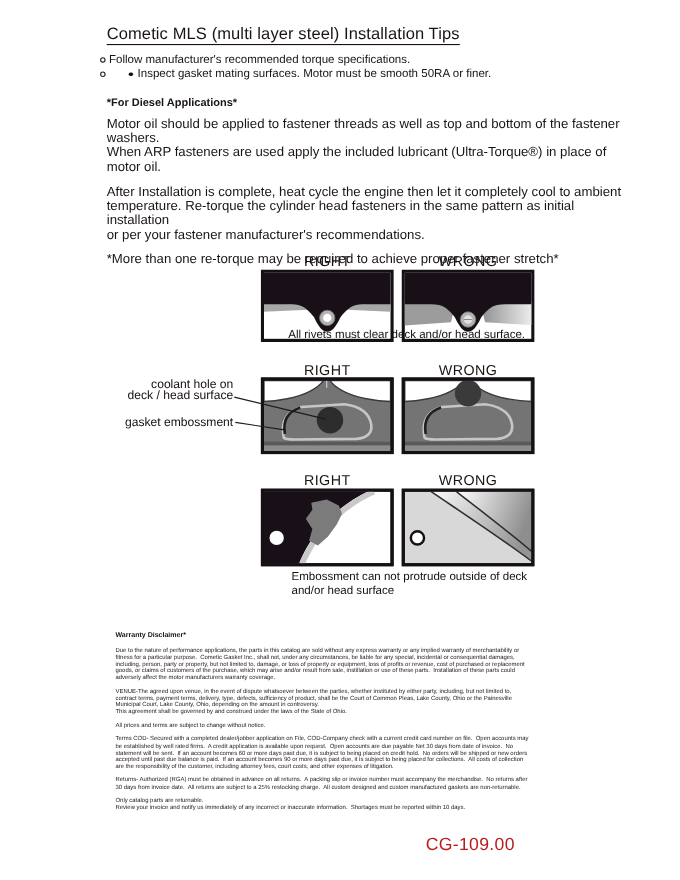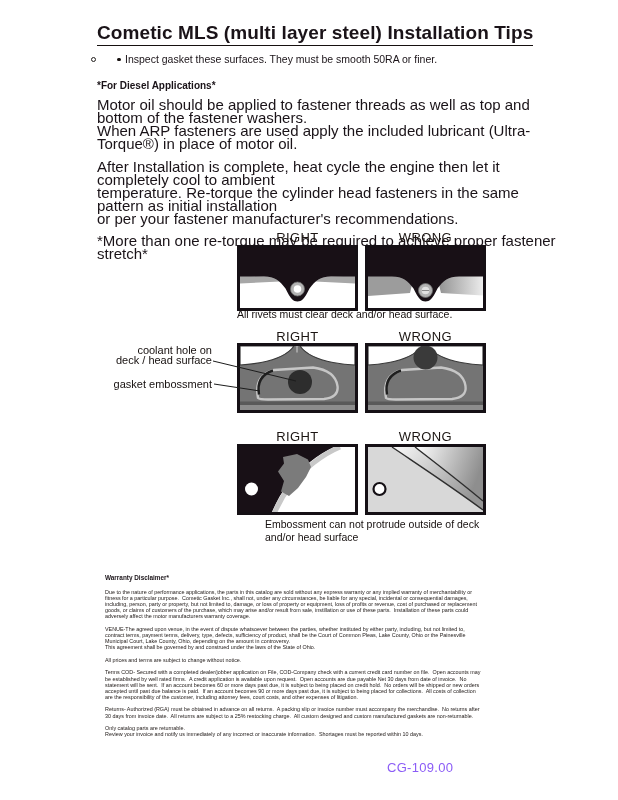--- a/index.html
+++ b/index.html
@@ -4,82 +4,86 @@
 <style>
   html,body { margin:0; padding:0; }
   body {
     width:618px; height:800px; position:relative; overflow:hidden;
     background:#ffffff; color:#1a1318;
     font-family:"Liberation Sans", sans-serif;
   }
   
   #flow { position:absolute; left:90px; top:20px; width:475px; }
   .title {
-    margin:2px 0 7px 7px; font-size:19px; font-weight:bold; letter-spacing:0.1px;
+    margin:2px 0 7px 7px; font-size:15px; font-weight:normal; letter-spacing:0.1px;
     width:fit-content; border-bottom:1.6px solid #16100f; padding-bottom:1px;
   }
   .blist { margin:0; padding:0; list-style:none; font-size:10.5px; line-height:13px; }
   .blist li { position:relative; padding-left:9px; }
   .marker-circle { position:absolute; left:1px; top:4px; width:3.4px; height:3.4px;
     border:1px solid #23201f; border-radius:50%; }
   .sublist { margin:0 0 0 18px; padding:0; list-style:none; }
   .sublist li { position:relative; padding-left:8px; }
   .marker-dot { position:absolute; left:0; top:4.6px; width:3.6px; height:3.6px;
     background:#16100f; border-radius:50%; }
   .diesel-h { font-size:10px; font-weight:bold; margin:14px 0 7px 7px; }
-  .body-p { font-size:15px; line-height:13px; margin:0 0 9.5px 7px; white-space:pre-line; }
+  .body-p { font-size:12px; line-height:13px; margin:0 0 9.5px 7px; white-space:pre-line; }
   .body-p.last { margin-top:0; }
 
   
   .drow { position:absolute; left:0; width:618px; }
   #row1 { top:230px; height:99px; }
   #row2 { top:329px; height:100px; }
   #row3 { top:429px; height:119px; }
   .dlabel { position:absolute; top:0; width:121px; text-align:center;
     font-size:13px; letter-spacing:0.4px; color:#1b1512; }
   .dlabel.r { left:237px; } .dlabel.w { left:365px; }
   .panel { position:absolute; width:121px; display:block; }
   .panel.r { left:237px; } .panel.w { left:365px; }
   #row1 .panel { top:15px; height:66px; }
   #row2 .panel { top:14px; height:70px; }
   #row3 .panel { top:15px; height:71px; }
   .caption { position:absolute; left:237px; font-size:10.5px; line-height:13px;
     white-space:pre-line; color:#16100f; }
-  #row1 .caption { top:78px; }
+  #row1 .caption { top:68px;margin-left:25px; }
   #row2 .caption { top:86px; }
   #row3 .caption { top:89px;margin-left:28px; }
   .ann { position:absolute; width:101px; text-align:right; font-size:11px;
     line-height:10.2px; white-space:pre-line; color:#16100f; }
   #ann-coolant { left:111px; top:16px; }
   #ann-emboss  { left:111px; top:50px; }
   #leader-svg { position:absolute; left:0; top:0; width:618px; height:100px; pointer-events:none; }
 
   
   #disclaimer { position:absolute; left:105px; top:574px; width:470px; }
   .disc-title { font-size:6.4px; font-weight:bold; margin:0 0 8px; }
   .disc { font-size:5.4px; line-height:6.1px; margin:0 0 6.5px; white-space:pre; color:#26201e; }
   .disc.tight { margin-bottom:0; }
 
-  #pageno { position:absolute; left:387px; top:760px; font-size:13px;
-    letter-spacing:0.3px; color:#8b5cf6; }
+  #pageno { position:absolute; left:387px; top:760px; font-size:16px;
+    letter-spacing:0.3px; color:#b91c1c; }
 </style>
 </head>
 <body>
 
 <div>
 
   <div id="flow">
     <h1 class="title">Cometic MLS (multi layer steel) Installation Tips</h1>
     <ul class="blist">
       <li>
         <span class="marker-circle"></span>
+        <span>Follow manufacturer's recommended torque specifications.</span>
+      </li>
+      <li>
+        <span class="marker-circle"></span>
         <ul class="sublist">
           <li>
             <span class="marker-dot"></span>
-            <span>Inspect gasket these surfaces.  They must be smooth 50RA or finer.</span>
+            <span>Inspect gasket mating surfaces.  Motor must be smooth 50RA or finer.</span>
           </li>
         </ul>
       </li>
     </ul>
     <div class="diesel-h">*For Diesel Applications*</div>
     <p class="body-p">Motor oil should be applied to fastener threads as well as top and bottom of the fastener washers.
 When ARP fasteners are used apply the included lubricant (Ultra-Torque®) in place of motor oil.</p>
     <p class="body-p">After Installation is complete, heat cycle the engine then let it completely cool to ambient
 temperature. Re-torque the cylinder head fasteners in the same pattern as initial installation
 or per your fastener manufacturer's recommendations.</p>

